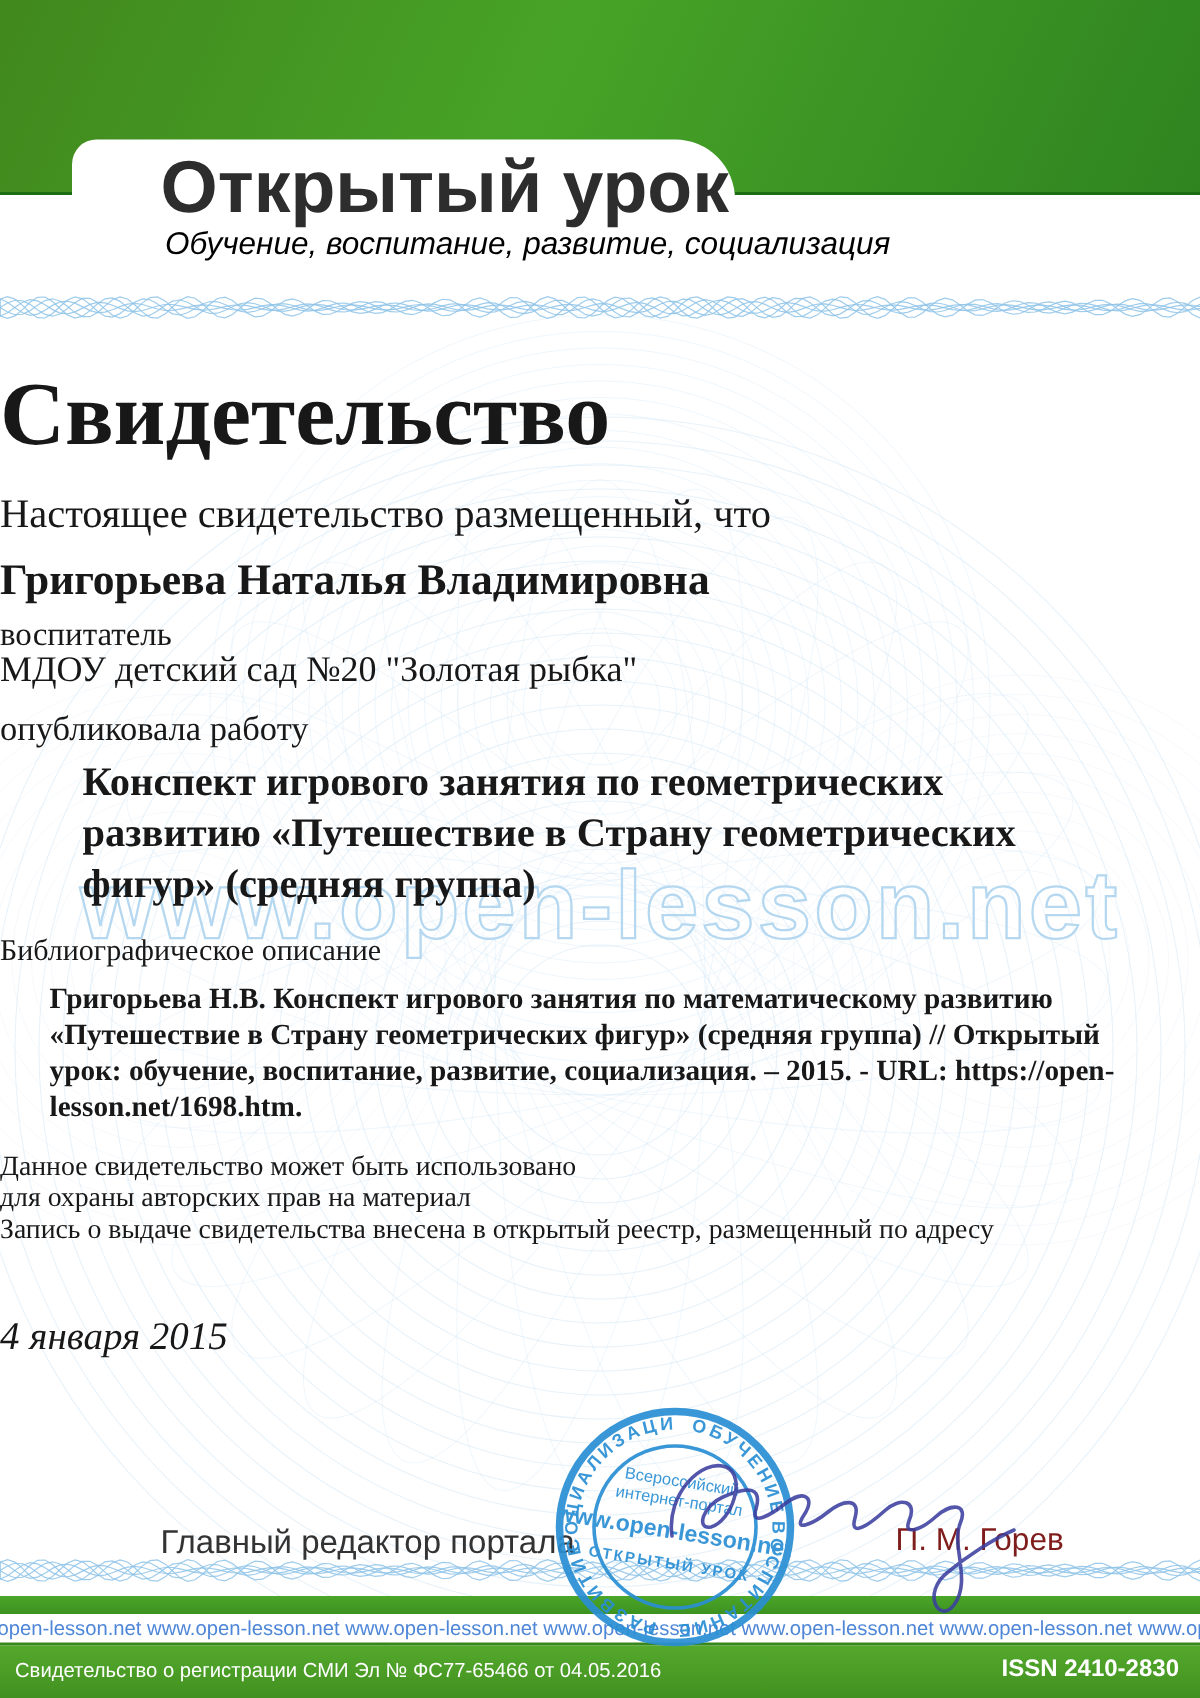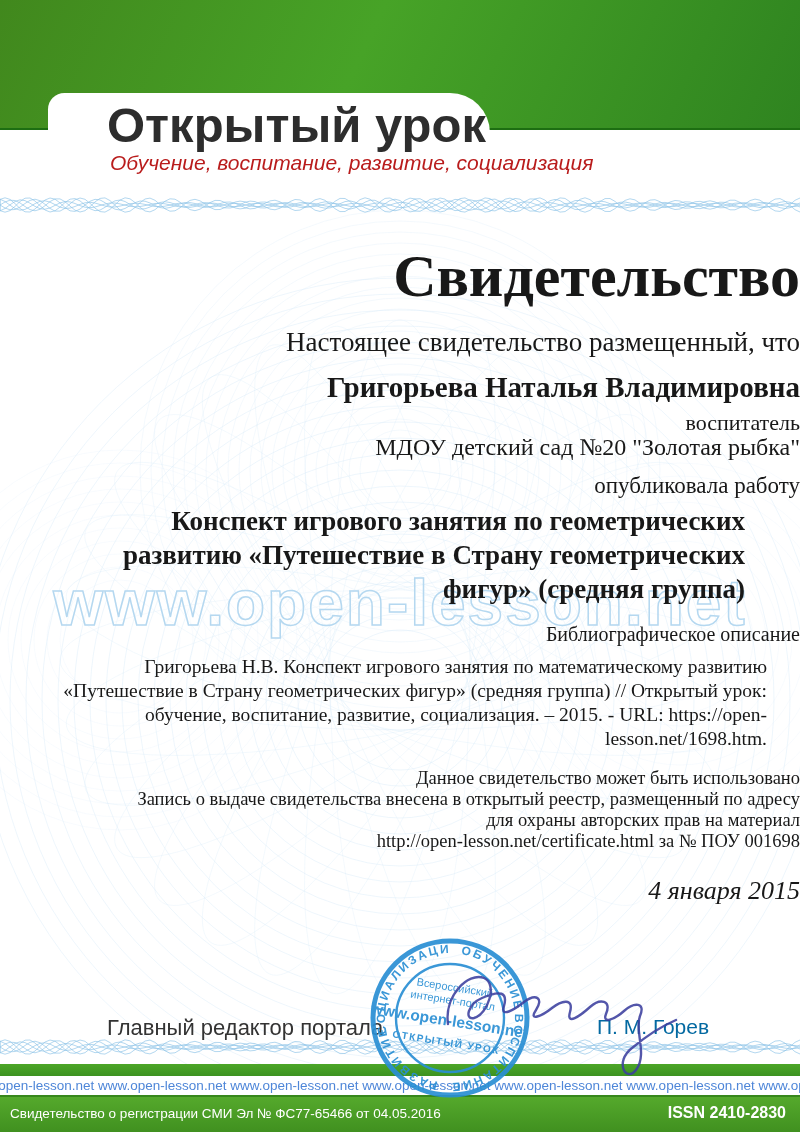--- a/index.html
+++ b/index.html
@@ -20,41 +20,41 @@
           border-bottom:2px solid #1d6e12;}
   .hdr-portal{position:absolute;left:50px;top:24px;font-family:"Liberation Sans",sans-serif;
           font-weight:bold;font-size:26px;color:#fff;}
   .hdr-url{position:absolute;left:50px;top:58px;font-family:"Liberation Sans",sans-serif;
           font-size:21px;color:#fff;}
   .banner{position:absolute;left:48px;top:93px;width:442px;height:40px;background:#fff;
           border-radius:18px 44px 0 0;z-index:4;}
   .brand{position:absolute;left:107px;top:97px;z-index:5;font-family:"Liberation Sans",sans-serif;
           font-weight:bold;font-size:49px;color:#2d2d2d;letter-spacing:0;}
   .slogan{position:absolute;left:110px;top:151px;z-index:5;font-family:"Liberation Sans",sans-serif;
-          font-style:italic;font-size:21px;color:#b91c1c;}
-  
-  .cblock{position:absolute;left:0;width:100%;text-align:right;z-index:2;}
+          font-style:italic;font-size:21px;color:#000000;}
+  
+  .cblock{position:absolute;left:0;width:100%;text-align:left;z-index:2;}
   .cert-title{top:242px;font-size:60px;font-weight:bold;}
   .statement{top:327px;font-size:27px;}
   .recipient{top:371px;font-size:29px;font-weight:bold;}
   .position{top:410px;font-size:22px;}
   .organization{top:434px;font-size:24px;}
   .action{top:473px;font-size:23px;}
   .work-title{top:504px;font-size:27px;font-weight:bold;line-height:34px;
               left:55px;width:690px;}
   .biblio-label{top:623px;font-size:20px;}
-  .biblio-text{top:655px;font-size:19.5px;font-weight:normal;line-height:24px;
+  .biblio-text{top:655px;font-size:19.5px;font-weight:bold;line-height:24px;
                left:33px;width:734px;}
   .usage{top:768px;font-size:18.5px;line-height:21px;}
   .date{top:876px;font-size:26px;font-style:italic;}
   
   .editor-role{position:absolute;left:107px;top:1015px;z-index:2;
         font-family:"Liberation Sans",sans-serif;font-size:22px;color:#333;}
   .editor-name{position:absolute;left:597px;top:1015px;z-index:2;
-        font-family:"Liberation Sans",sans-serif;font-size:21px;color:#0369a1;}
+        font-family:"Liberation Sans",sans-serif;font-size:21px;color:#7f1d1d;}
   #stamp{position:absolute;left:366px;top:934px;z-index:4;}
   #signature{position:absolute;left:442px;top:962px;z-index:5;}
   
   .green-bar{position:absolute;left:0;top:1064px;width:800px;height:12px;z-index:3;
         background:linear-gradient(#4ca628,#3c9220);}
   .url-strip{position:absolute;left:0;top:1076px;width:800px;height:19px;z-index:3;
         background:#fff;overflow:hidden;white-space:nowrap;
         font-family:"Liberation Sans",sans-serif;font-size:13.5px;color:#4e86d8;
         line-height:19px;text-indent:-34px;}
   .footer{position:absolute;left:0;top:1095px;width:800px;height:37px;z-index:3;
@@ -190,23 +190,22 @@
   <div class="cblock statement">Настоящее свидетельство размещенный, что</div>
   <div class="cblock recipient">Григорьева Наталья Владимировна</div>
   <div class="cblock position">воспитатель</div>
   <div class="cblock organization">МДОУ детский сад №20 "Золотая рыбка"</div>
   <div class="cblock action">опубликовала работу</div>
   <div class="cblock work-title">Конспект игрового занятия по геометрических развитию «Путешествие в Страну геометрических фигур» (средняя группа)</div>
   <div class="cblock biblio-label">Библиографическое описание</div>
   <div class="cblock biblio-text">Григорьева Н.В. Конспект игрового занятия по математическому развитию «Путешествие в Страну геометрических фигур» (средняя группа) // Открытый урок: обучение, воспитание, развитие, социализация. – 2015. - URL: https://open-lesson.net/1698.htm.</div>
   <div class="cblock usage">
     <div>Данное свидетельство может быть использовано</div>
+    <div>для охраны авторских прав на материал</div>
     <div>Запись о выдаче свидетельства внесена в открытый реестр, размещенный по адресу</div>
-    <div>для охраны авторских прав на материал</div>
-    <div>http://open-lesson.net/certificate.html за № ПОУ 001698</div>
   </div>
   <div class="cblock date">4 января 2015</div>
 
   <div class="editor-role">Главный редактор портала</div>
   <div class="editor-name">П. М. Горев</div>
 
   <svg id="stamp" width="168" height="168" viewBox="-84 -84 168 168" opacity="0.92">
     <circle cx="0" cy="0" r="77" fill="none" stroke="#2a8fd4" stroke-width="5"></circle>
     <circle cx="0" cy="0" r="54" fill="none" stroke="#2a8fd4" stroke-width="2.4"></circle>
     <defs>

